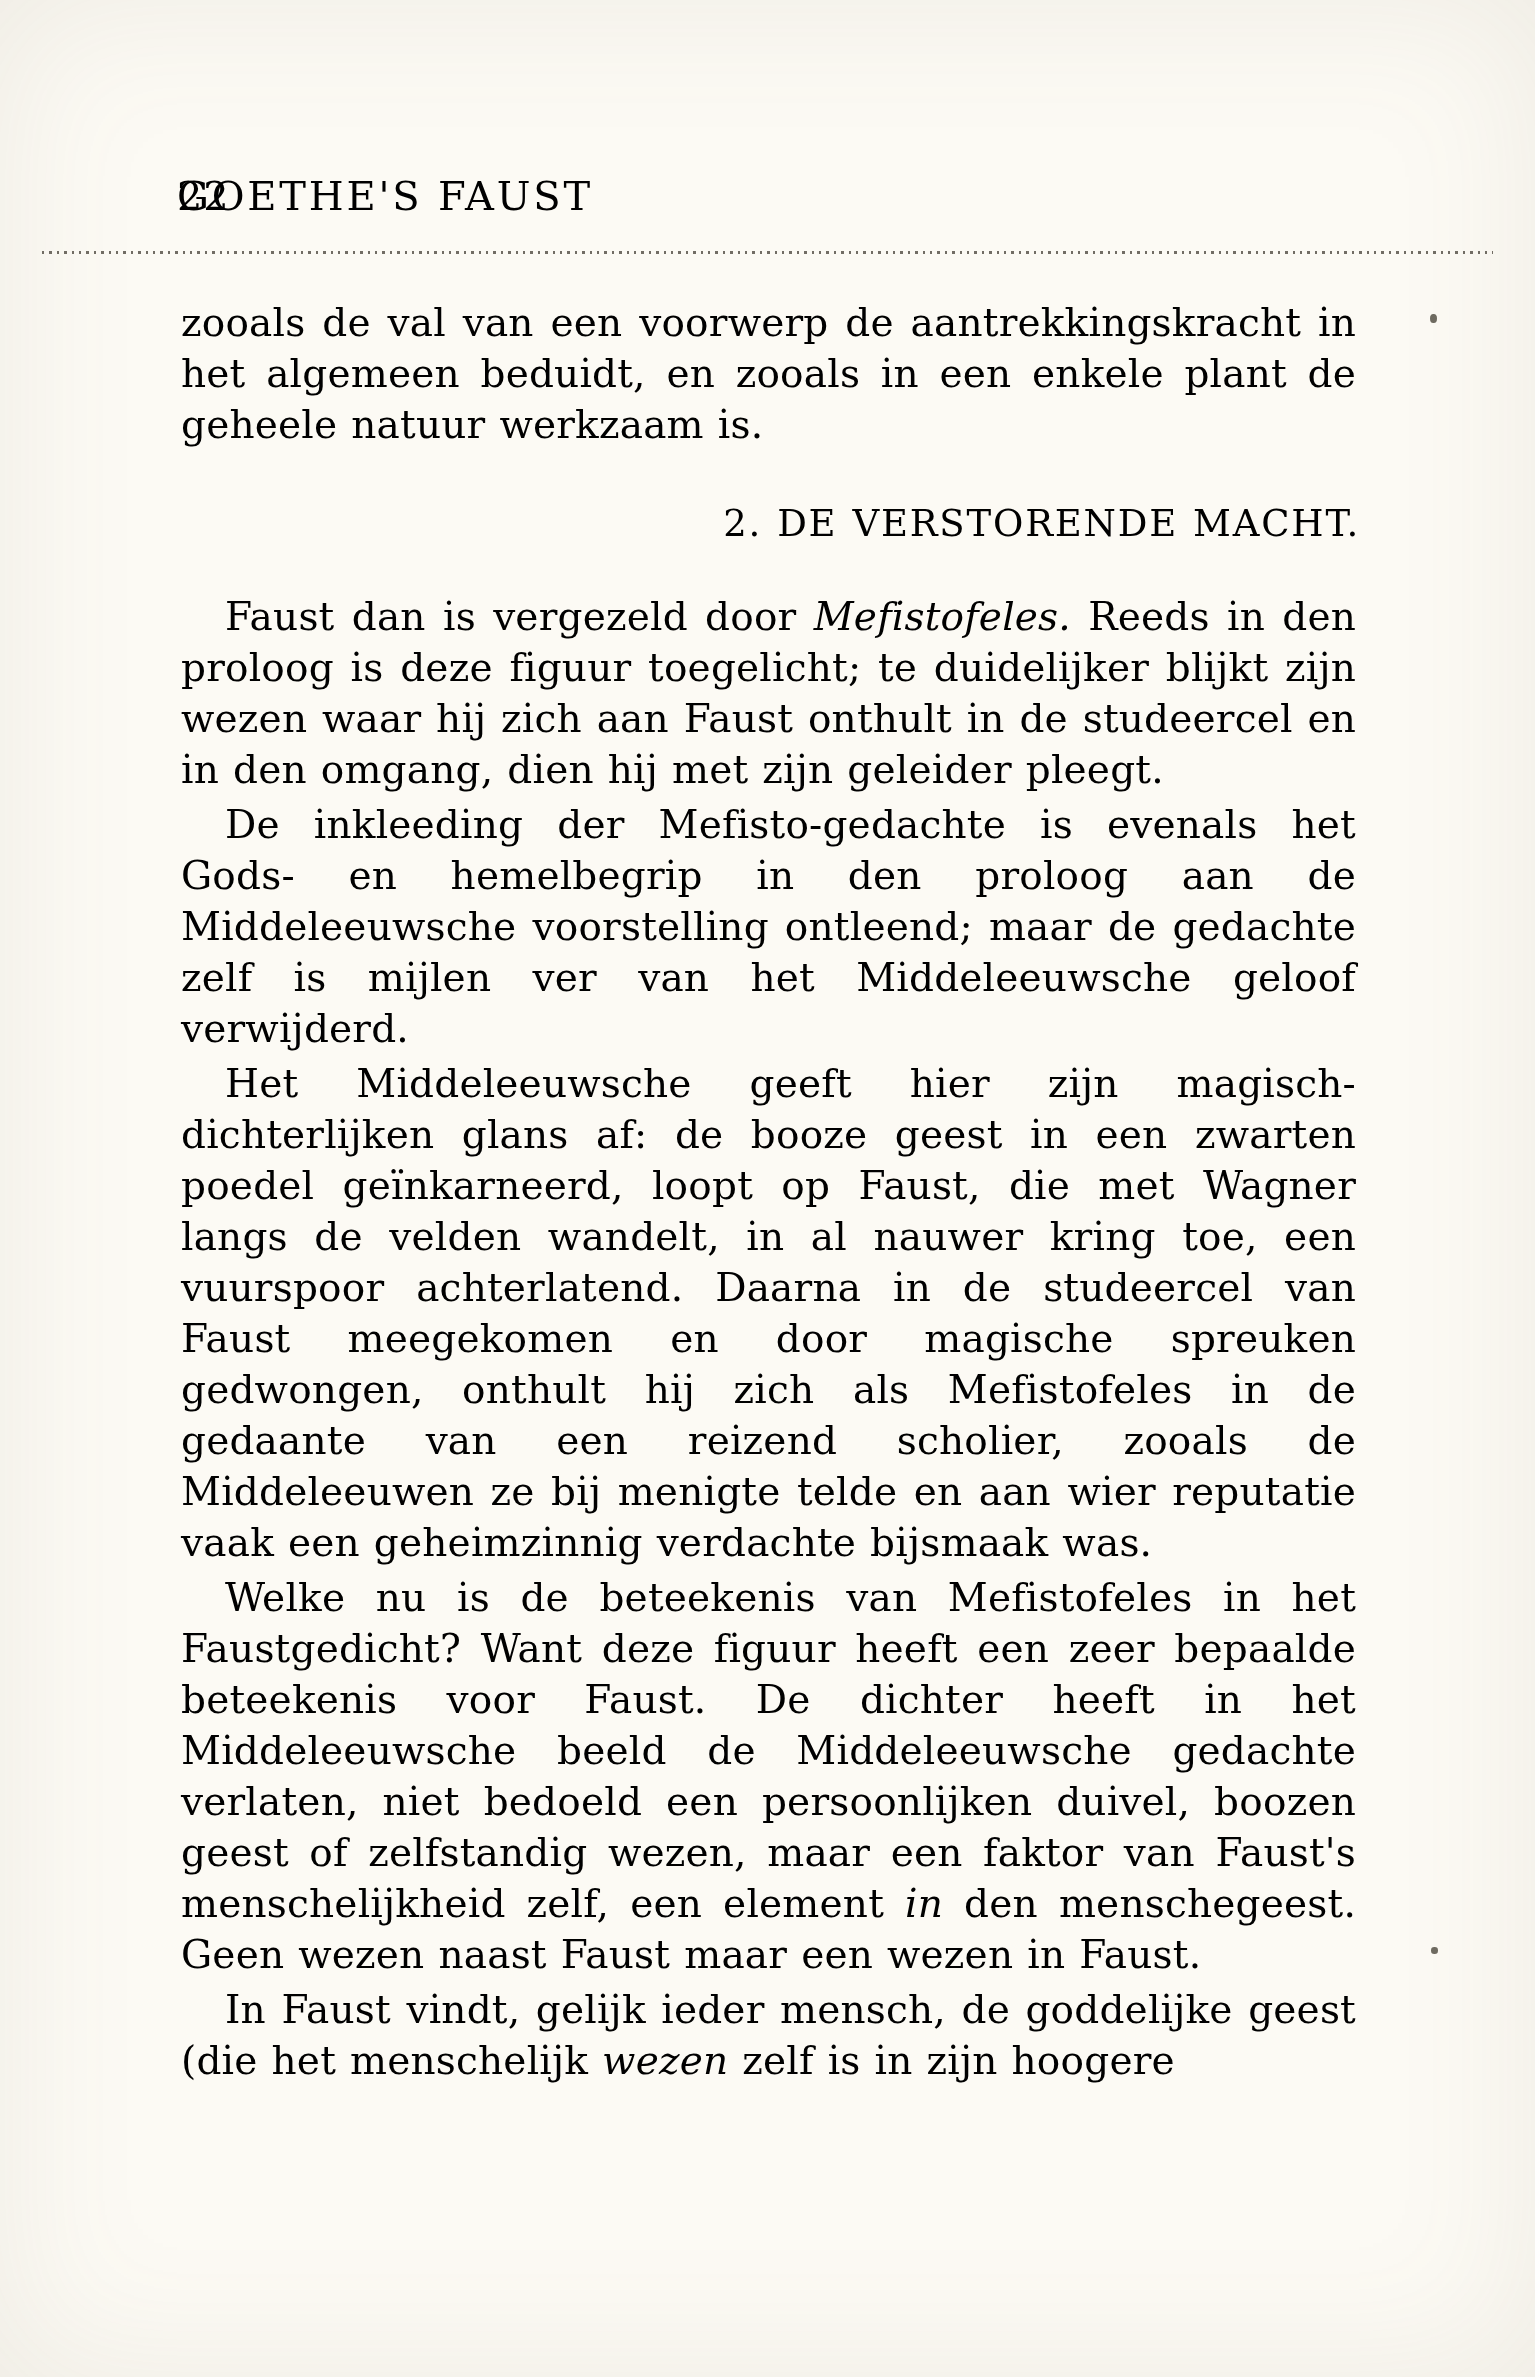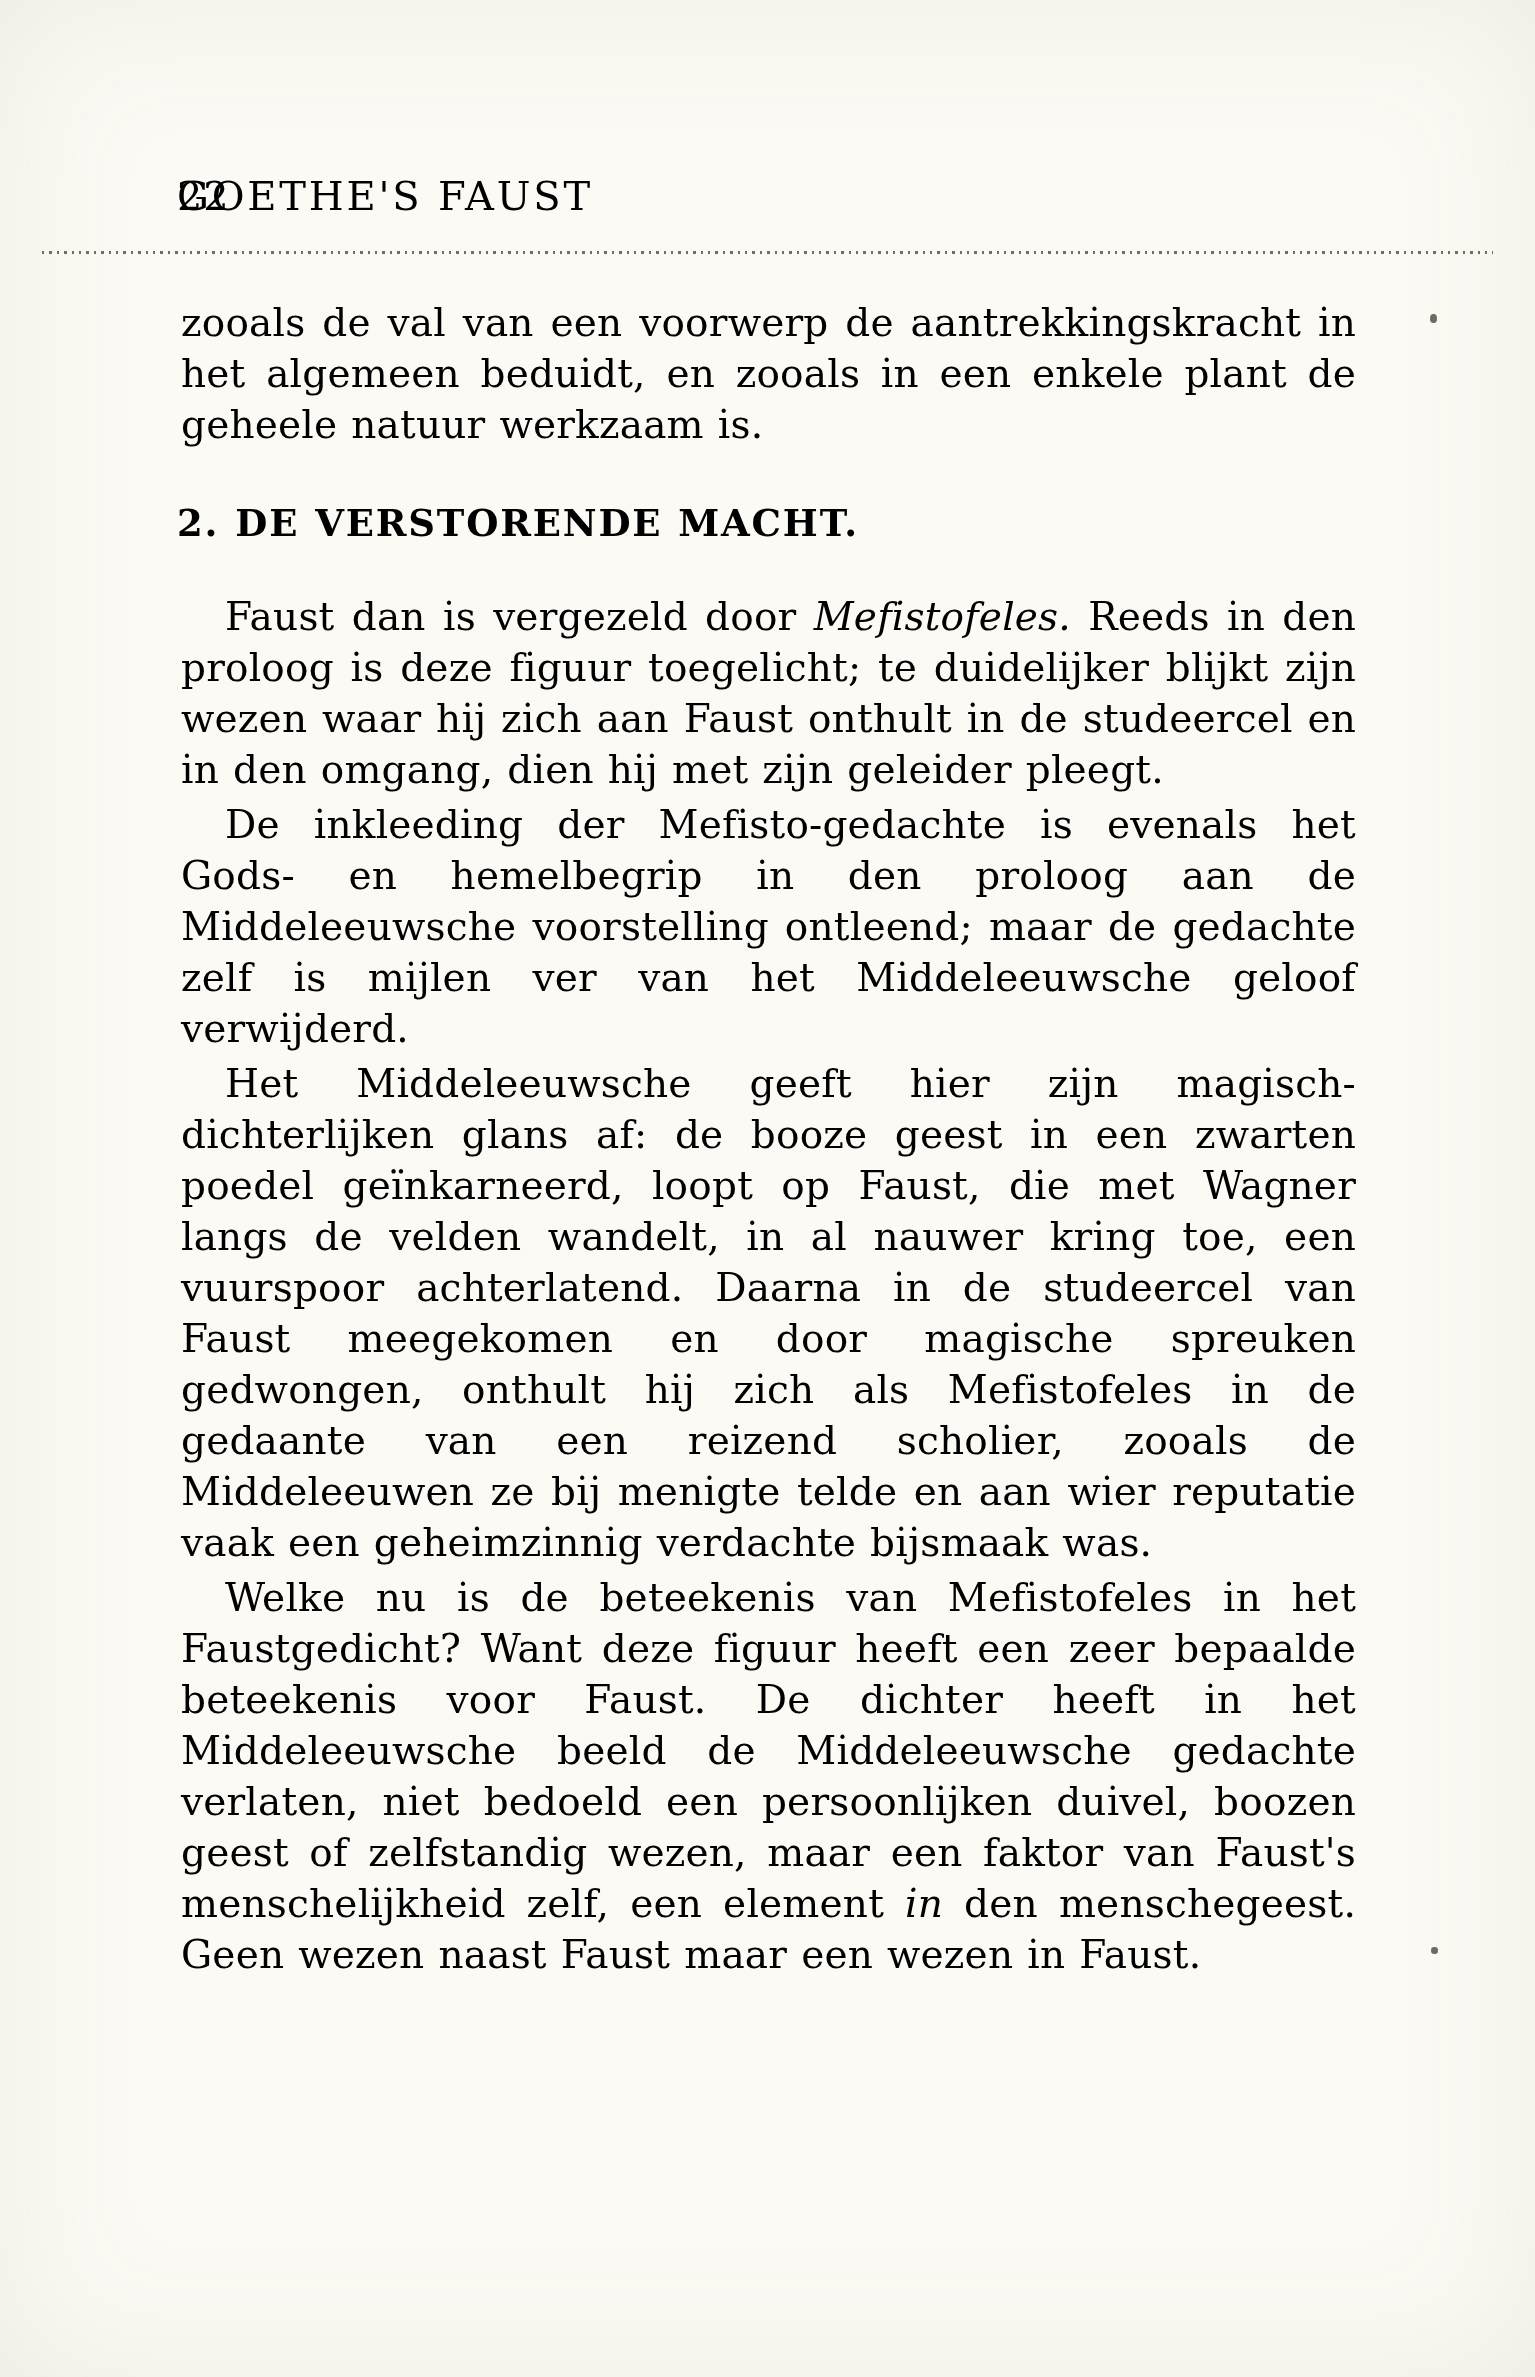--- a/index.html
+++ b/index.html
@@ -73,22 +73,22 @@
     word-spacing: 1.4px;
   }
   .text-block p {
     margin: 4px;
   }
   p.indent {
     text-indent: 44px;
   }
   .section-heading {
     font-size: 37px;
-    font-weight: bold;
-    text-align: left;
+    font-weight: normal;
+    text-align: right;
     letter-spacing: 1.8px;
     margin: 48px 0 42px 0;
     text-indent: 0;
   }
   em {
     font-style: italic;
   }
 
   
   .speck {
@@ -128,20 +128,21 @@
     <h2 class="section-heading">2. DE VERSTORENDE MACHT.</h2>
 
     <p class="indent"><span>Faust dan is vergezeld door </span><em>Mefistofeles.</em><span> Reeds in den proloog is deze figuur toegelicht; te duidelijker blijkt zijn wezen waar hij zich aan Faust onthult in de studeercel en in den omgang, dien hij met zijn geleider pleegt.</span></p>
 
     <p class="indent">De inkleeding der Mefisto-gedachte is evenals het Gods- en hemelbegrip in den proloog aan de Middeleeuwsche voorstelling ontleend; maar de gedachte zelf is mijlen ver van het Middeleeuwsche geloof verwijderd.</p>
 
     <p class="indent">Het Middeleeuwsche geeft hier zijn magisch-dichterlijken glans af: de booze geest in een zwarten poedel geïnkarneerd, loopt op Faust, die met Wagner langs de velden wandelt, in al nauwer kring toe, een vuurspoor achterlatend. Daarna in de studeercel van Faust meegekomen en door magische spreuken gedwongen, onthult hij zich als Mefistofeles in de gedaante van een reizend scholier, zooals de Middeleeuwen ze bij menigte telde en aan wier reputatie vaak een geheimzinnig verdachte bijsmaak was.</p>
 
     <p class="indent"><span>Welke nu is de beteekenis van Mefistofeles in het Faustgedicht? Want deze figuur heeft een zeer bepaalde beteekenis voor Faust. De dichter heeft in het Middeleeuwsche beeld de Middeleeuwsche gedachte verlaten, niet bedoeld een persoonlijken duivel, boozen geest of zelfstandig wezen, maar een faktor van Faust's menschelijkheid zelf, een element </span><em>in</em><span> den menschegeest. Geen wezen naast Faust maar een wezen in Faust.</span></p>
 
+    <p class="indent"><span>In Faust vindt, gelijk ieder mensch, de goddelijke geest (die het menschelijk </span><em>wezen</em><span> zelf is in zijn hoogere</span></p>
 
   </div>
 
   <div class="speck speck-1"></div>
   <div class="speck speck-2"></div>
 
 </div>
 
 
 </body></html>

